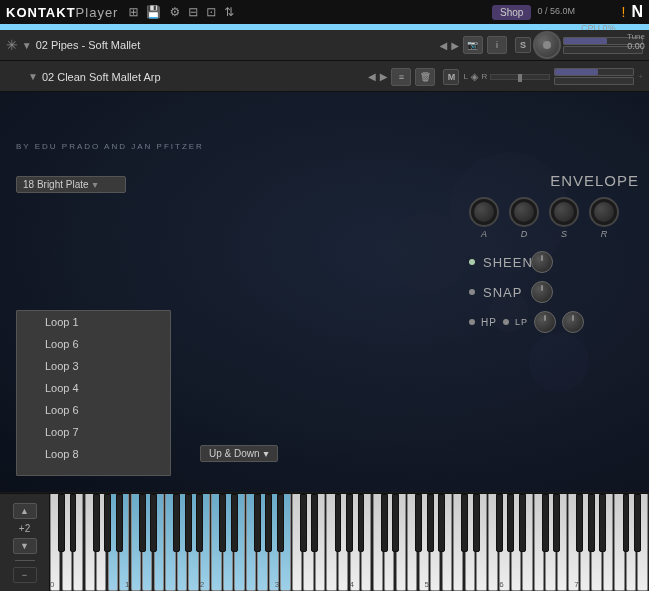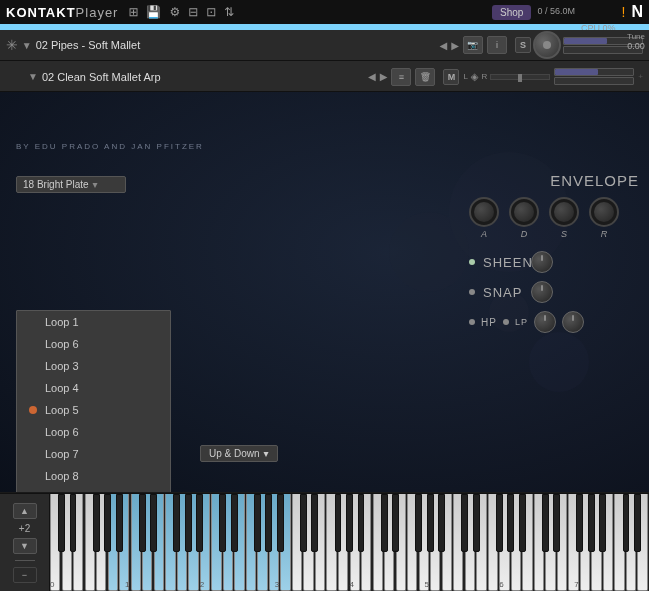--- a/index.html
+++ b/index.html
@@ -577,24 +577,20 @@
       </div>
       <div class="dropdown-item">
         <span class="item-dot-empty"></span>
         <span>Loop 3</span>
       </div>
       <div class="dropdown-item">
         <span class="item-dot-empty"></span>
         <span>Loop 4</span>
       </div>
       <div class="dropdown-item">
-        <span class="item-dot"></span>
-        <span>Loop 5</span>
-      </div>
-      <div class="dropdown-item">
         <span class="item-dot-empty"></span>
         <span>Loop 6</span>
       </div>
       <div class="dropdown-item">
         <span class="item-dot-empty"></span>
         <span>Loop 7</span>
       </div>
       <div class="dropdown-item">
         <span class="item-dot-empty"></span>
         <span>Loop 8</span>

